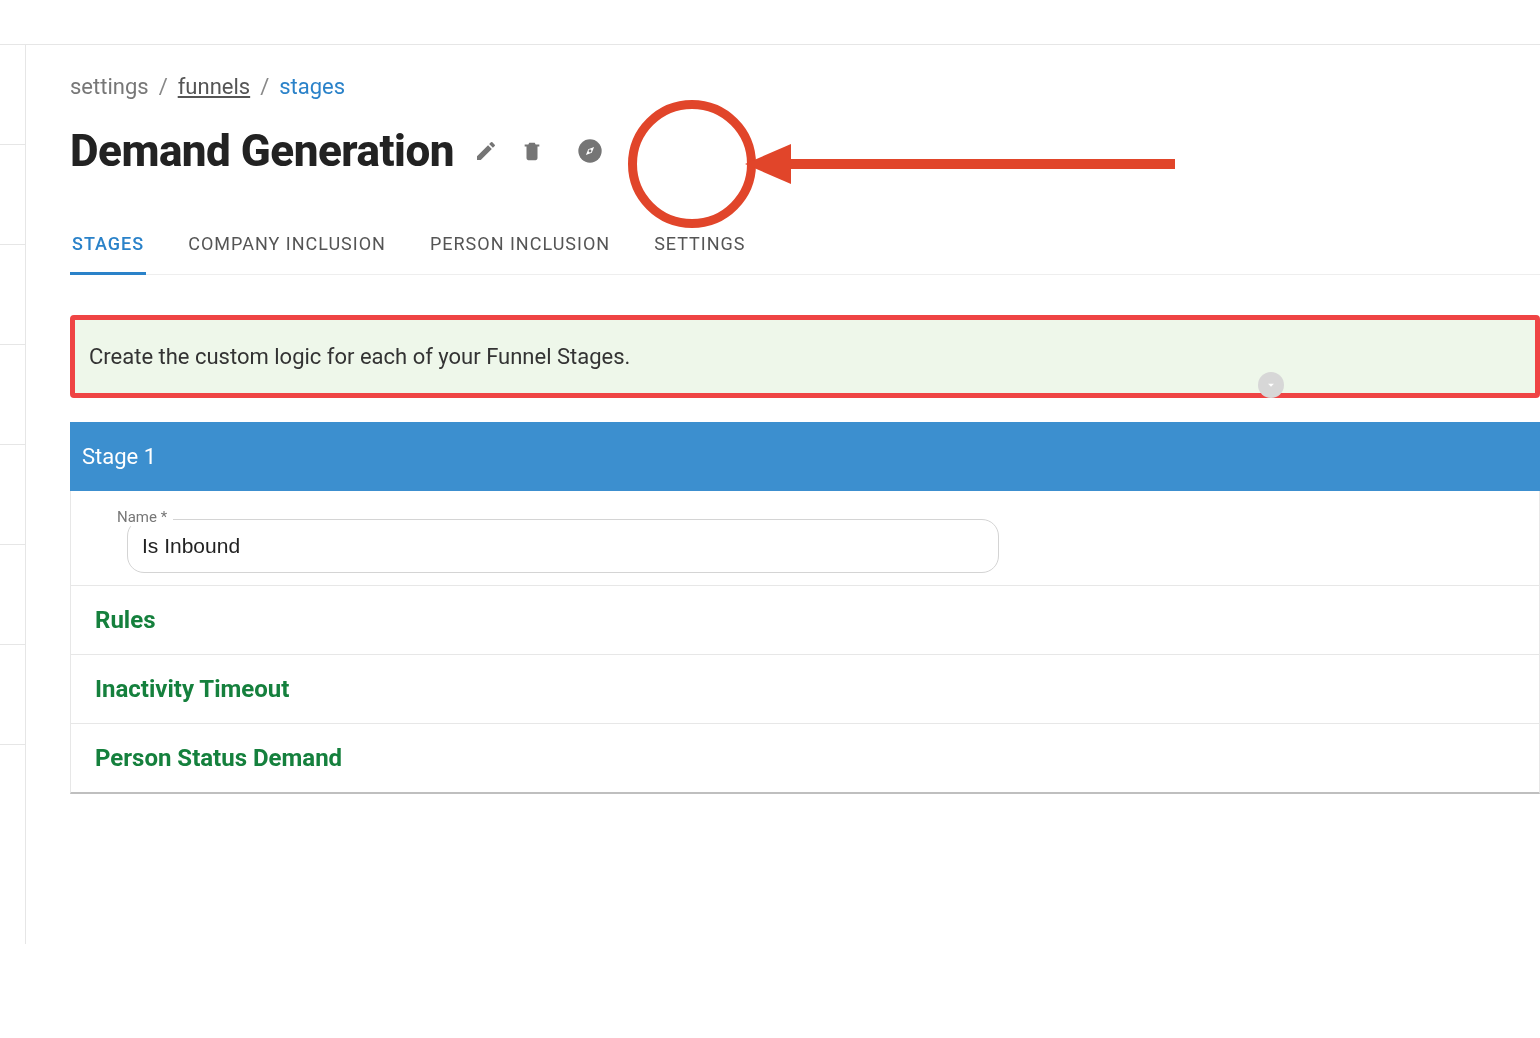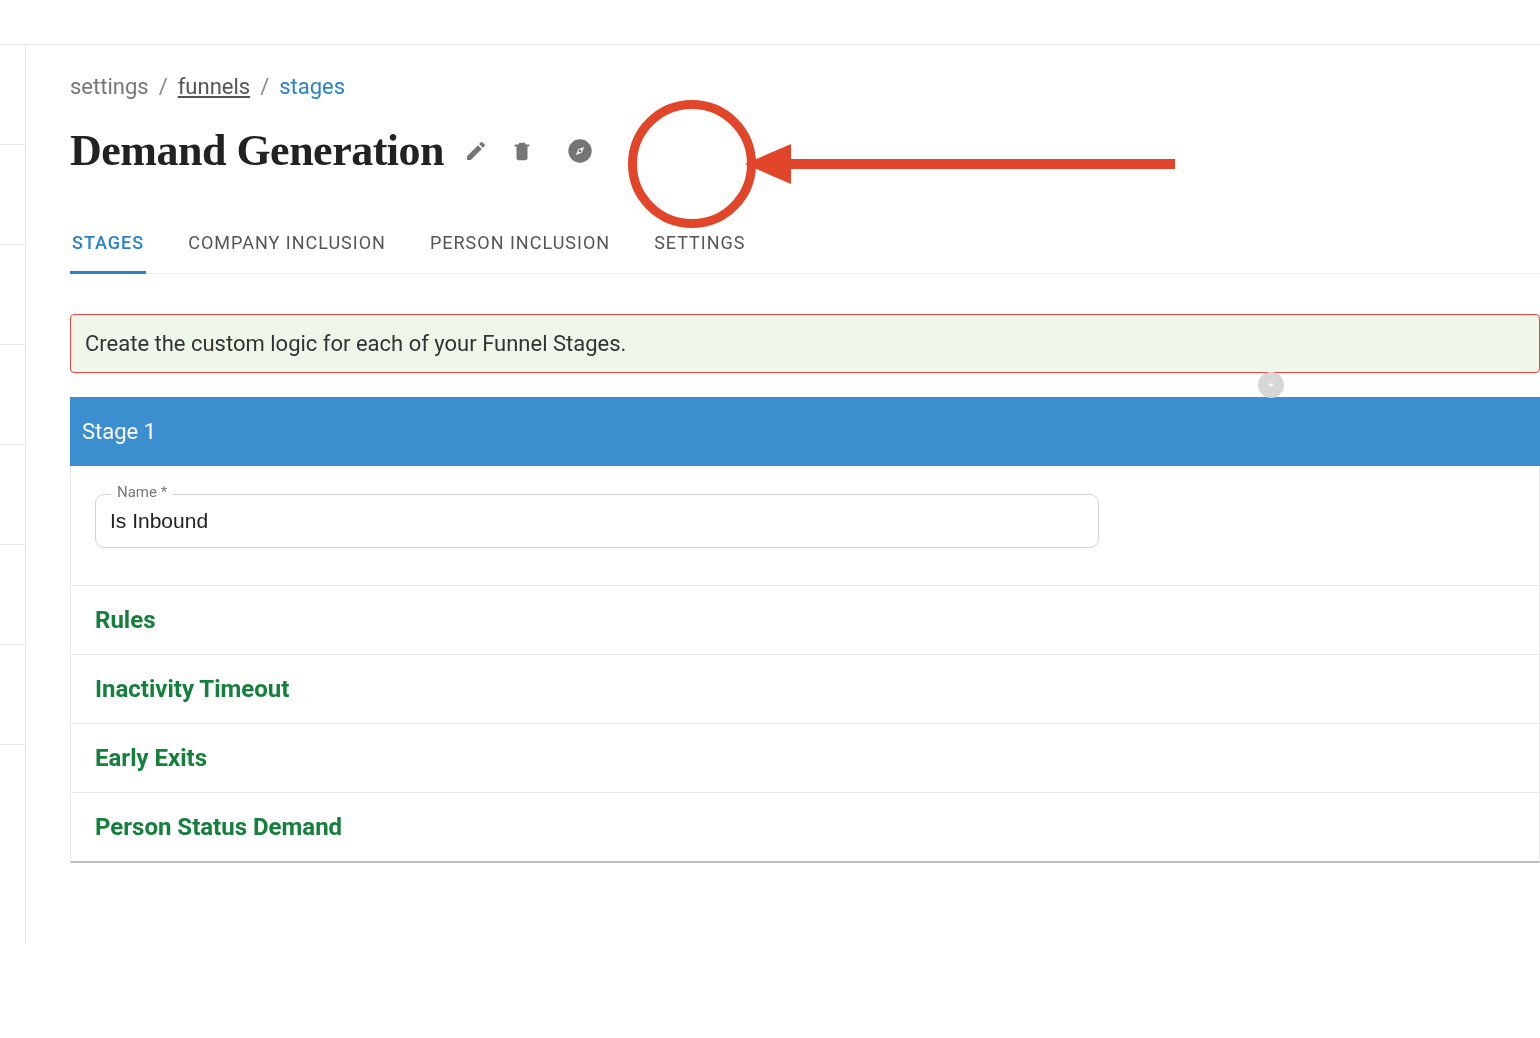--- a/index.html
+++ b/index.html
@@ -43,21 +43,20 @@
     gap: 10px;
   }
   .breadcrumb .sep { color: #888; }
   .breadcrumb .link-underline { text-decoration: underline; color: #555; cursor: pointer; }
   .breadcrumb .link-active { color: #2a82c9; cursor: pointer; }
   .title-row {
     margin-top: 26px;
     display: flex;
     align-items: center;
     gap: 18px;
-    font-family: Liberation Serif, serif;
   }
   .page-title {
     font-size: 44px;
     font-weight: 800;
     color: #222;
     letter-spacing: -0.5px;
   }
   .icon-btn {
     width: 28px;
     height: 28px;
@@ -85,23 +84,23 @@
   }
   .tab.active {
     color: #2a82c9;
     border-bottom: 3px solid #2a82c9;
     margin-bottom: -1px;
     font-weight: 500;
   }
   .info-banner {
     margin-top: 40px;
     background: #eef7ea;
-    border: 1px solid #ef4444;
+    border: 5px solid #ef4444;
     border-radius: 4px;
-    padding: 16px 14px;
+    padding: 24px 14px;
     font-size: 22px;
     color: #333;
     position: relative;
   }
   .collapse-badge {
     position: absolute;
     right: 256px;
     top: 372px;
     width: 26px;
     height: 26px;
@@ -115,44 +114,45 @@
   .stage-header {
     margin-top: 24px;
     background: #3c8fcf;
     color: #fff;
     font-size: 22px;
     padding: 22px 12px;
   }
   .stage-body {
     border: 1px solid #e7e7e7;
     border-top: none;
-    padding: 22px 24px 37px 24px;
+    padding: 22px 24px 12px 24px;
   }
   .field-wrap {
     position: relative;
     margin-top: 6px;
   }
   .field-label {
     position: absolute;
     top: -11px;
     left: 16px;
     background: #fff;
     padding: 0 6px;
     font-size: 15px;
     color: #777;
   }
   .text-input {
-    width: 1004px;
+    width: 872px;
     max-width: 100%;
     font-size: 21px;
     padding: 14px 14px;
     border: 1px solid #d4d4d4;
-    border-radius: 9px;
+    border-radius: 17px;
     color: #222;
     outline: none;
+    margin-left: 32px;
   }
   .section-row {
     border: 1px solid #e7e7e7;
     border-top: none;
     padding: 20px 24px;
     font-size: 24px;
     font-weight: 700;
     color: #15803d;
     cursor: pointer;
   }
@@ -250,23 +250,20 @@
     </div>
   </div>
 
   <div class="section-row">
     <span>Rules</span>
   </div>
   <div class="section-row">
     <span>Inactivity Timeout</span>
   </div>
   <div class="section-row">
-    <span>Early Exits</span>
-  </div>
-  <div class="section-row">
     <span>Person Status Demand</span>
   </div>
 
 </div>
 
 <div class="collapse-badge">
   <svg width="14" height="14" viewBox="0 0 24 24">
       <path d="M7 10l5 5 5-5z"></path>
     </svg>
 </div>

